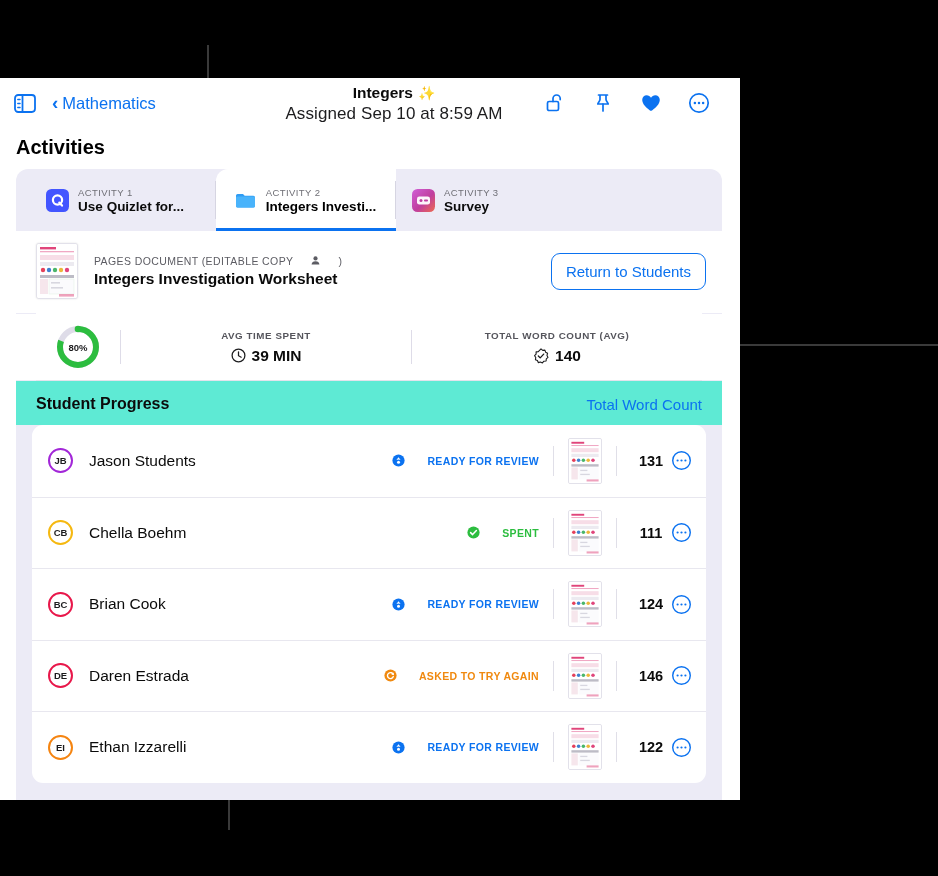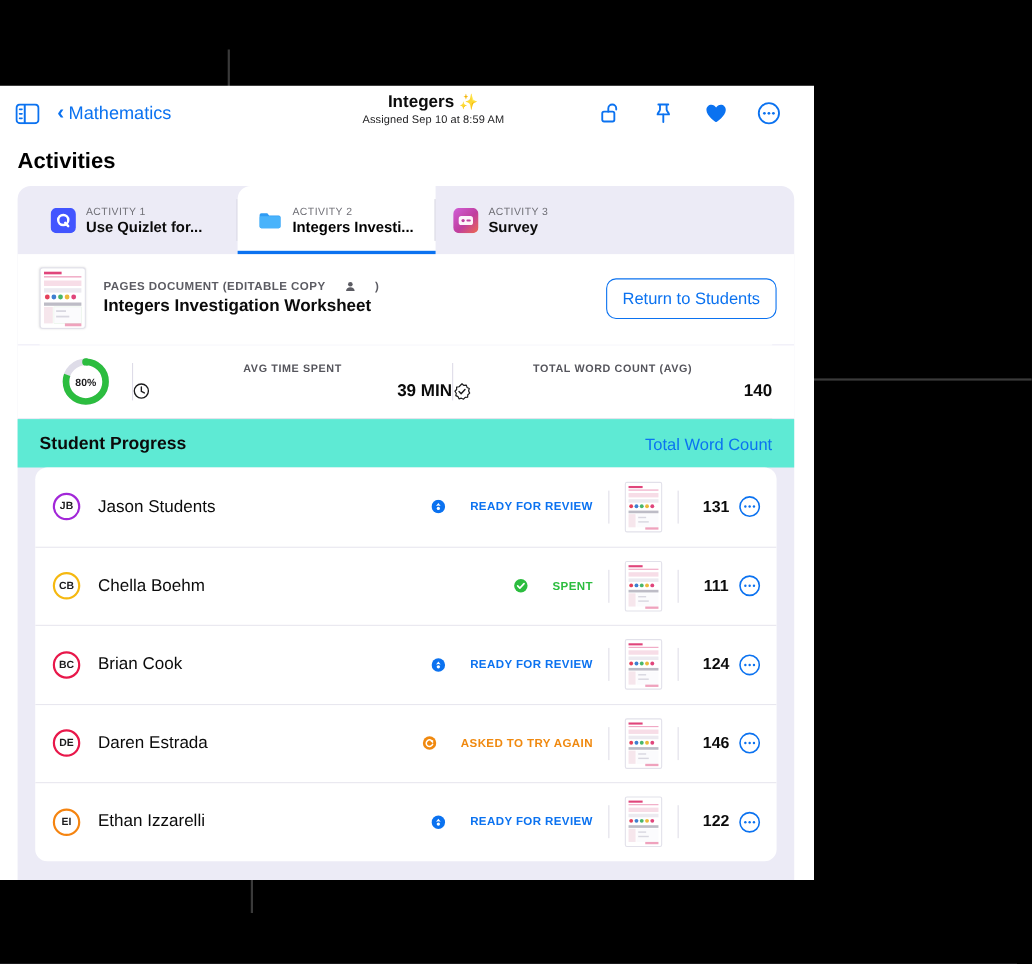--- a/index.html
+++ b/index.html
@@ -38,21 +38,21 @@
   }
   #back-button .chev { font-size: 19px; font-weight: 600; line-height: 1; margin-top:-1px;}
   .nav-title-wrap {
     position: absolute; left: 0; right: 0; top: 6px;
     text-align: center; pointer-events: none; margin-left: 48px;
   }
   #doc-title {
     font-size: 15.5px; font-weight: 700; color: #0b0b0b;
     display: inline-flex; align-items: baseline; gap: 5px; justify-content:center;
   }
-  #doc-subtitle { font-size: 10px; color: #1c1c1e; margin-top: 2px; letter-spacing: .1px;}
+  #doc-subtitle { font-size: 17px; color: #1c1c1e; margin-top: 2px; letter-spacing: .1px;}
   .nav-right {
     margin-left: auto; display: flex; align-items: center; gap: 26px;
     padding-right: 16px; position: relative; z-index: 2;
   }
   .nav-icon { width: 22px; height: 22px; display:block; cursor: pointer; }
 
   
   #activities-heading {
     font-size: 20px; font-weight: 700; color: #000;
     padding: 8px 16px 10px 16px;
@@ -88,21 +88,21 @@
     background: #ffffff; display: flex; align-items: center;
     padding: 12px 16px 14px 20px; gap: 16px;
   }
   #doc-thumb {
     width: 42px; height: 56px; border-radius: 3px; background: #fff;
     border: 1px solid #e2e1ea; overflow: hidden; flex: 0 0 auto;
     box-shadow: 0 0 2px rgba(0,0,0,.12);
   }
   #doc-meta { flex: 1 1 auto; }
   #doc-kicker {
-    font-size: 10.5px; color: #5c5c63; letter-spacing: .4px; font-weight: 700;
+    font-size: 10.5px; color: #5c5c63; letter-spacing: .4px; font-weight: 400;
     display: flex; align-items: center; gap: 17px;
   }
   #doc-name { font-size: 15.5px; font-weight: 700; color: #0b0b0b; margin-top: 3px; }
   #return-button {
     border: 1.6px solid #0b72f0; color: #0b72f0; background: #fff;
     border-radius: 9px; padding: 9px 14px; font-size: 15px;
     cursor: pointer; white-space: nowrap;
   }
   .hairline { height: 1px; background: #e4e3ec; margin: 0 20px; }
 
@@ -112,21 +112,21 @@
     padding: 0 20px;
   }
   .stat-div { width: 1px; height: 34px; background: #dedce8; }
   #ring-wrap { width: 84px; display: flex; justify-content: center; }
   .stat-cell { flex: 1 1 0; text-align: center; }
   .stat-label {
     font-size: 9.8px; letter-spacing: .55px; color: #55555c; font-weight: 600;
   }
   .stat-value {
     margin-top: 6px; font-size: 15.5px; font-weight: 700; color: #0b0b0b;
-    display: flex; align-items: center; justify-content: space-between; gap: 6px;
+    display: flex; align-items: center; justify-content: center; gap: 6px;
   }
 
   
   #progress-head {
     background: #5eead4; display: flex; align-items: center;
     padding: 14px 20px 12px 20px;
   }
   #progress-title { font-size: 16px; font-weight: 700; color: #0b0b0b; }
   #progress-link { margin-left: auto; color: #0b72f0; font-size: 15px; cursor: pointer; }
 

